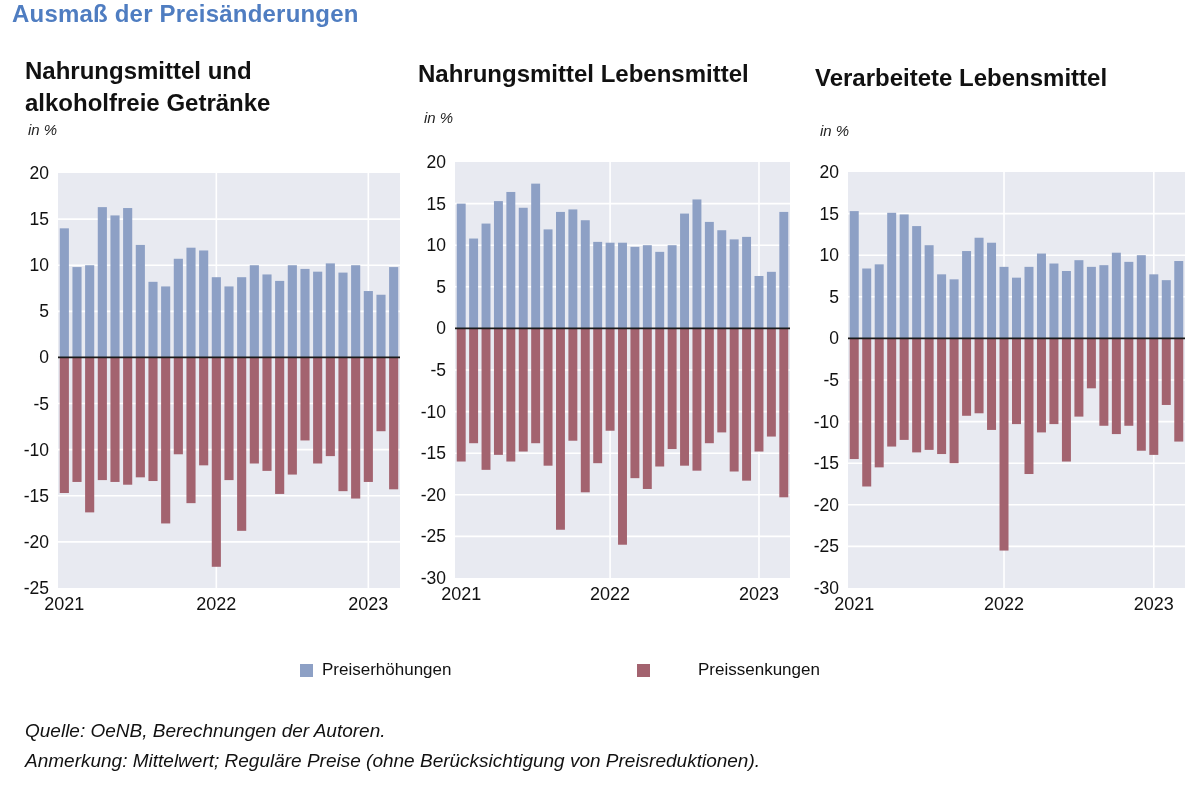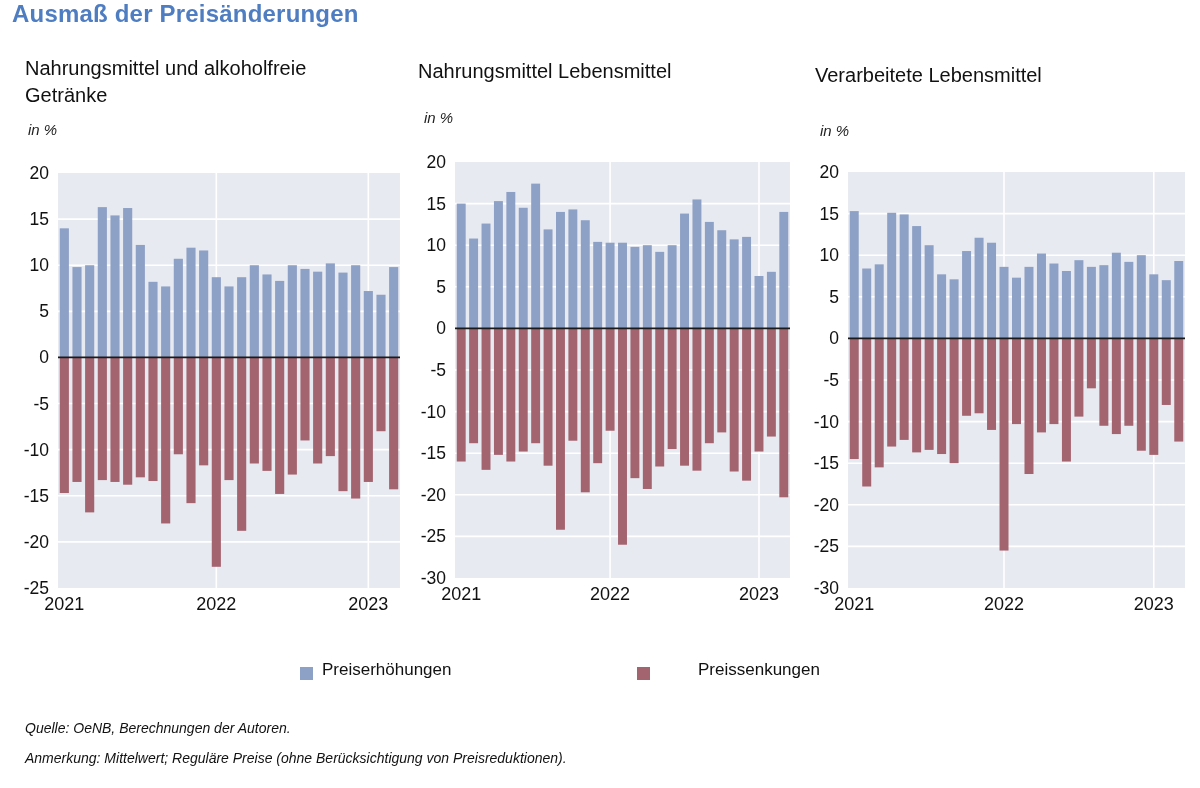--- a/index.html
+++ b/index.html
@@ -6,44 +6,44 @@
   .page{
     position:relative;width:1200px;height:788px;background:#ffffff;overflow:hidden;
     font-family:"Liberation Sans",sans-serif;color:#111;
   }
   .main-title{
     position:absolute;left:12px;top:0px;margin:0;
     font-size:24px;font-weight:bold;color:#4F7DC1;letter-spacing:.2px;
   }
   .panel-title{
     position:absolute;margin:0;width:365px;
-    font-size:20px;font-weight:normal;color:#111;line-height:1.35;
+    font-size:24px;font-weight:bold;color:#111;line-height:1.35;
   }
   .pt-1{left:25px;top:55px;}
   .pt-2{left:418px;top:58px;}
   .pt-3{left:815px;top:62px;}
   .unit-label{
     position:absolute;font-size:15px;font-style:italic;color:#222;
   }
   .ul-1{left:28px;top:121px;}
   .ul-2{left:424px;top:109px;}
   .ul-3{left:820px;top:122px;}
   .chart-svg{position:absolute;}
   .cs-1{left:8px;top:158px;}
   .cs-2{left:405px;top:147px;}
   .cs-3{left:798px;top:157px;}
   .legend-item{
-    position:absolute;top:660px;display:flex;align-items:flex-end;gap:9px;
+    position:absolute;top:660px;display:flex;align-items:center;gap:9px;
     font-size:17px;color:#111;
   }
   .li-1{left:300px;}
   .li-2{left:637px;gap:48px;}
   .swatch{width:13px;height:13px;display:inline-block;}
   .footnote{
-    position:absolute;left:25px;font-size:14px;font-style:italic;color:#111;
+    position:absolute;left:25px;font-size:19px;font-style:italic;color:#111;
   }
   .fn-1{top:720px;}
   .fn-2{top:750px;}
 </style>
 </head>
 <body>
 
 <div class="page">
 
   <h1 class="main-title">Ausmaß der Preisänderungen</h1>

